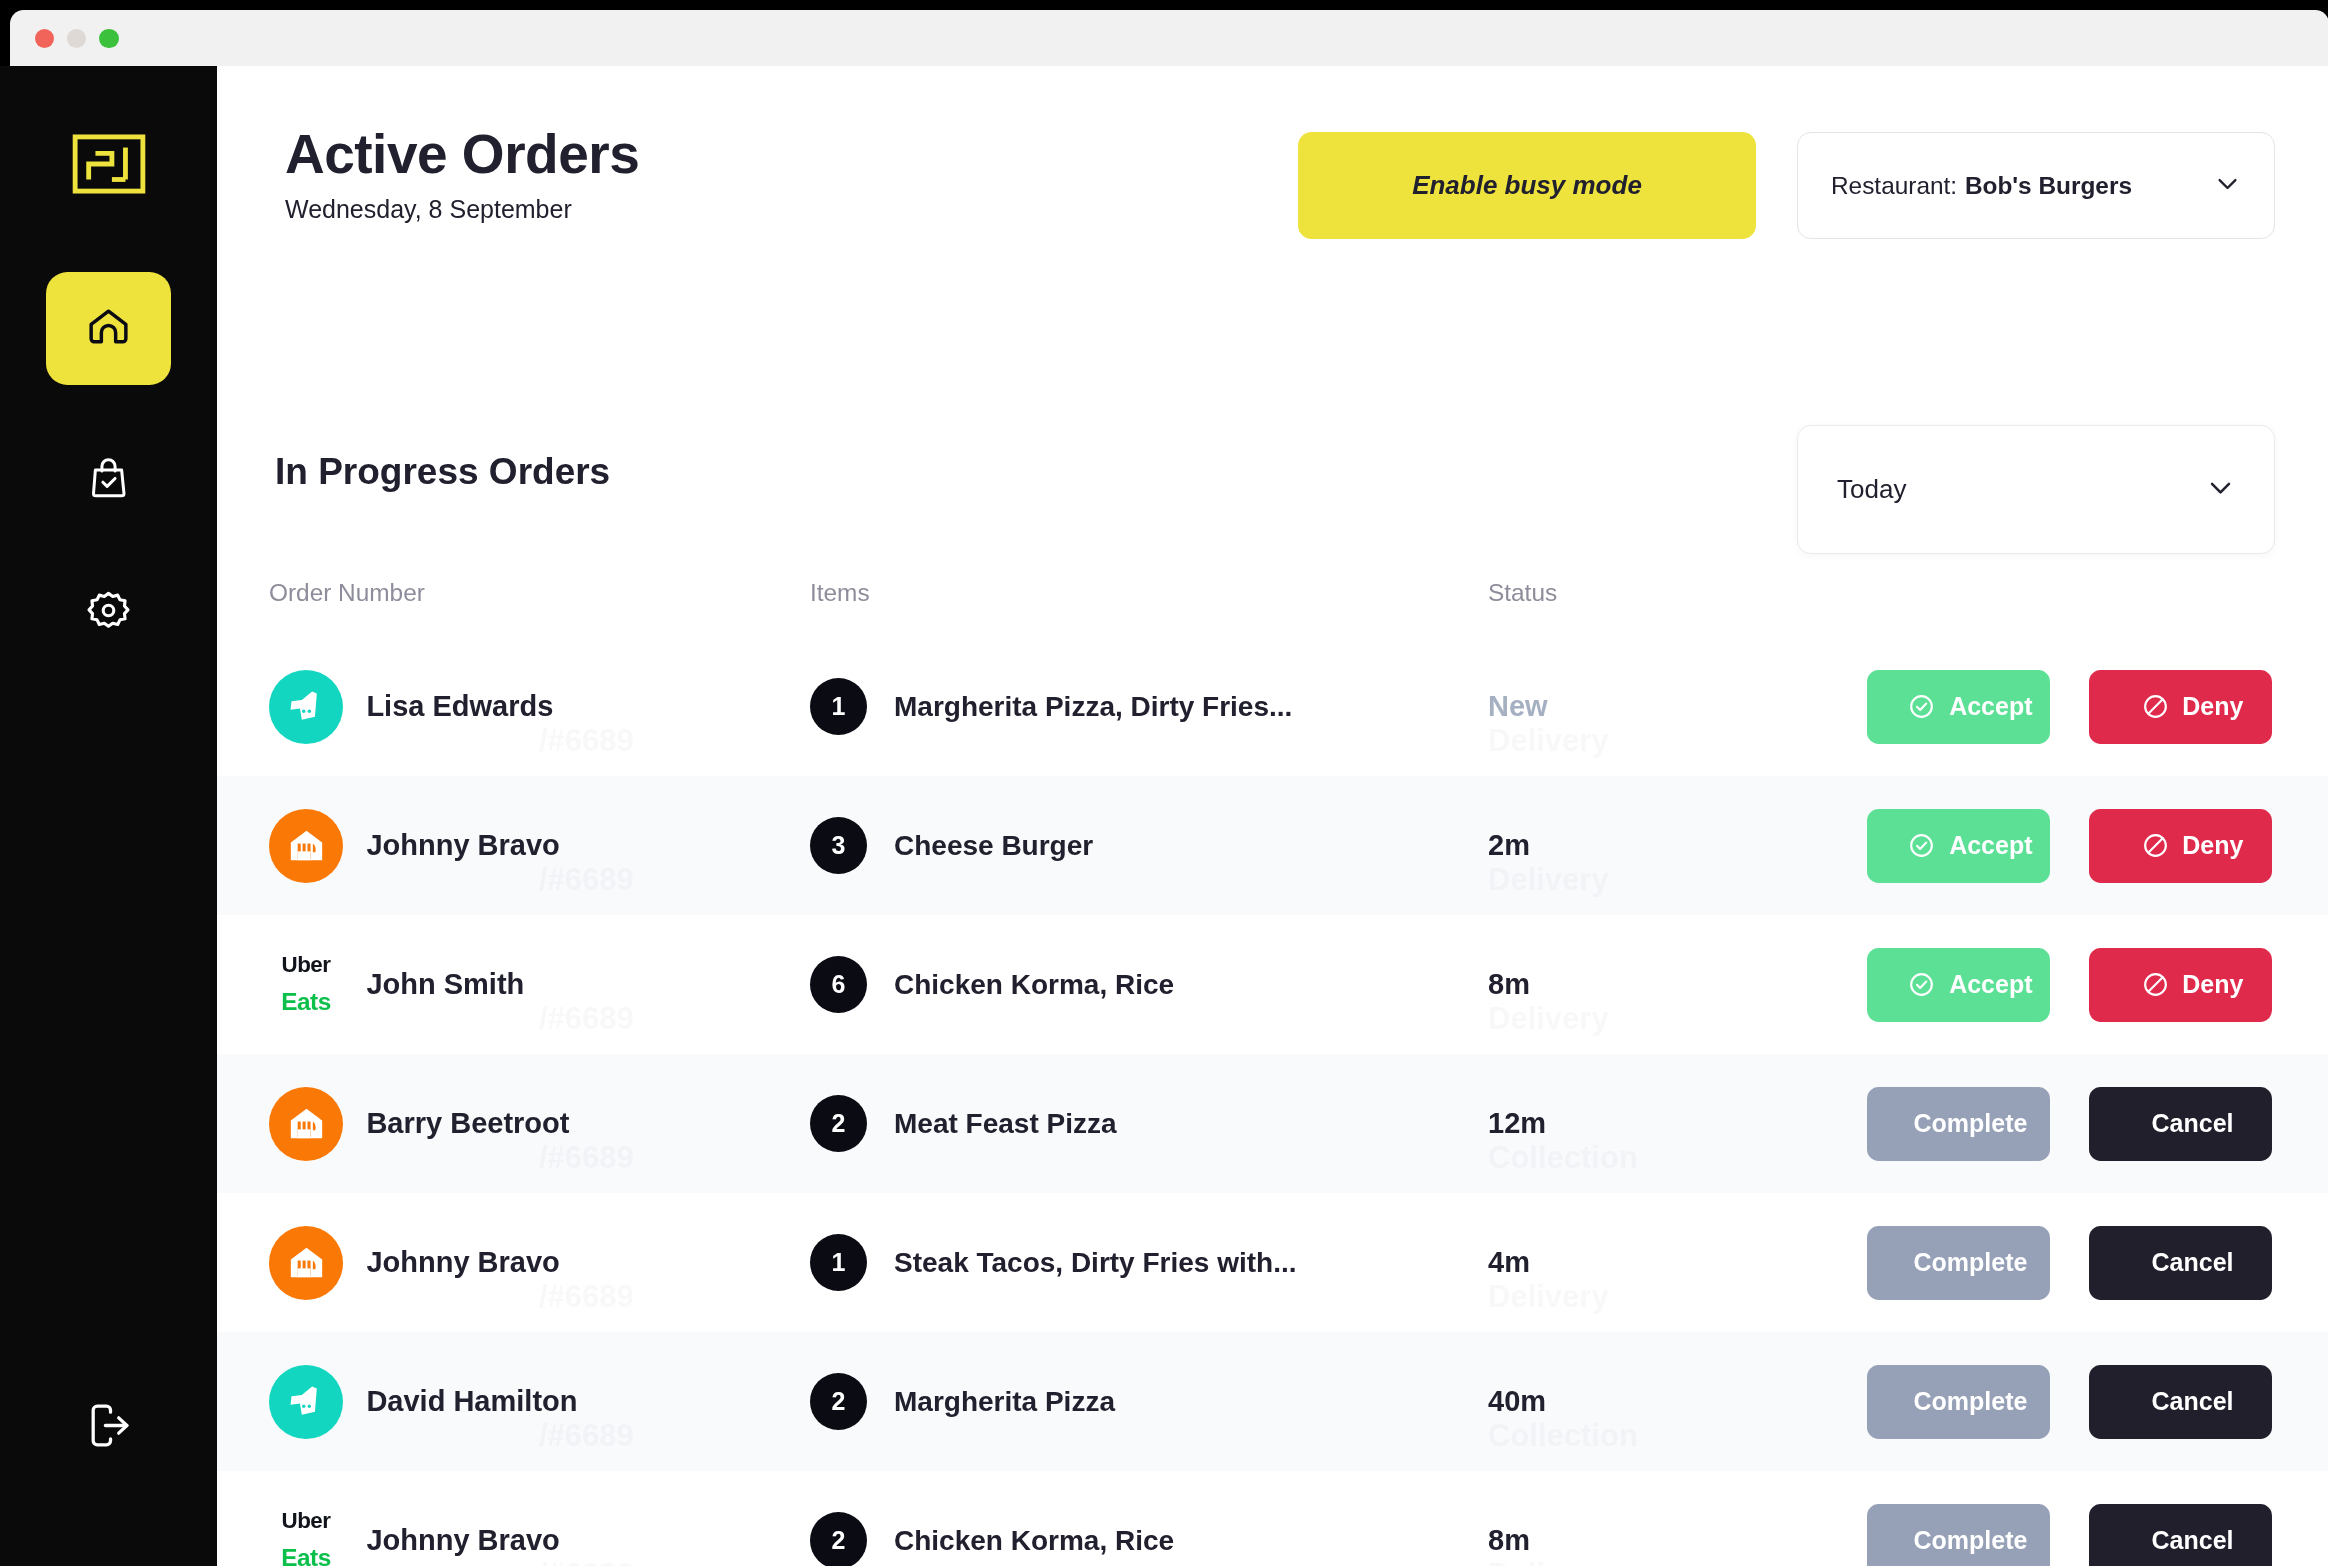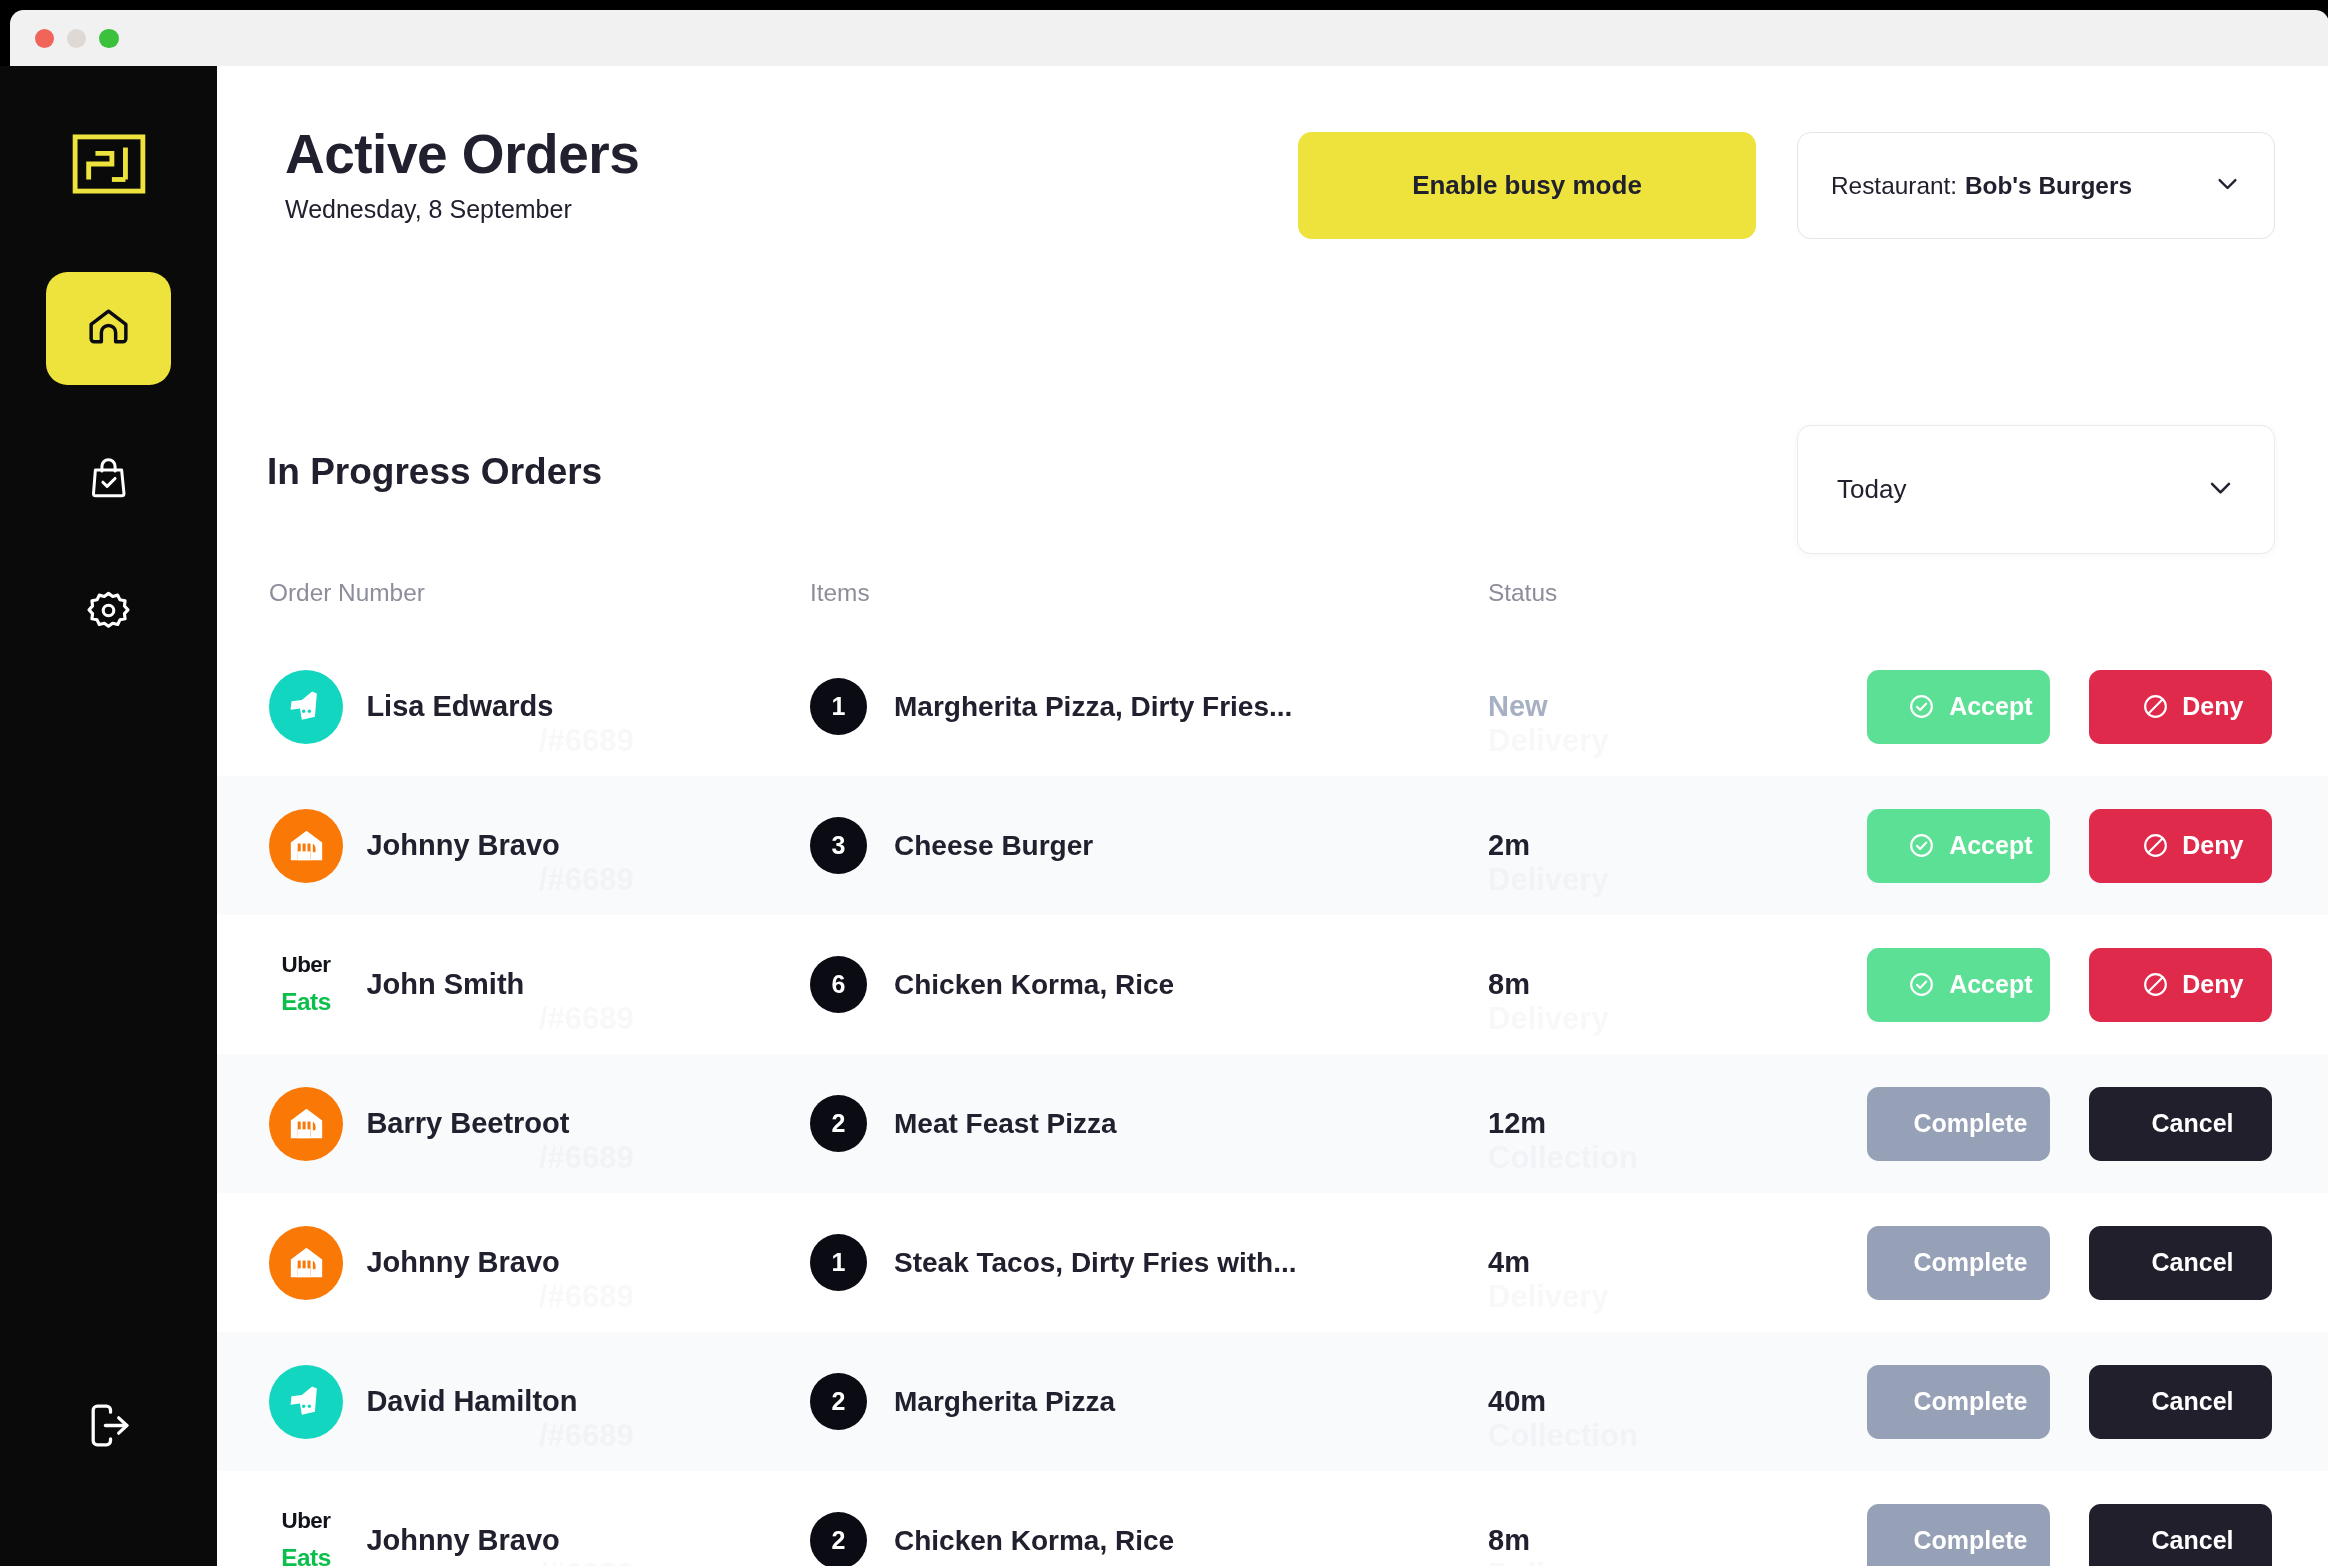--- a/index.html
+++ b/index.html
@@ -79,36 +79,37 @@
     font-size: 25px; color: #21202e; font-weight: 400;
   }
 
   #busy-mode-button {
     position: absolute; left: 1081px; top: 66px;
     width: 458px; height: 107px;
     background: #eee33c; border: none; border-radius: 13.7px;
     font-family: "Liberation Sans", sans-serif;
     font-size: 26px; font-weight: bold; color: #21202e;
     cursor: pointer;
+    font-style: italic;
   }
 
   #restaurant-select {
     position: absolute; left: 1580px; top: 66px;
     width: 478px; height: 107px;
     background: #ffffff;
     border: 1.5px solid #e3e3e8; border-radius: 13.7px;
     display: flex; align-items: center; padding: 0 33px;
     cursor: pointer;
   }
   #restaurant-select .lbl { font-size: 24.4px; color: #21202e; }
   #restaurant-select .val { font-size: 24.4px; color: #21202e; font-weight: bold; margin-left: 7.8px; }
   .chev { margin-left: auto; }
 
   #section-title {
-    position: absolute; left: 50px; top: 385px;
+    position: absolute; left: 58px; top: 385px;
     font-size: 37px; font-weight: bold; color: #21202e;
   }
 
   #range-select {
     position: absolute; left: 1580px; top: 359px;
     width: 478px; height: 129px;
     background: #ffffff;
     border: 1.5px solid #e9e9ee; border-radius: 13.7px;
     display: flex; align-items: center; padding: 0 39px;
     box-shadow: 0 2px 9.8px rgba(0,0,0,0.04);

